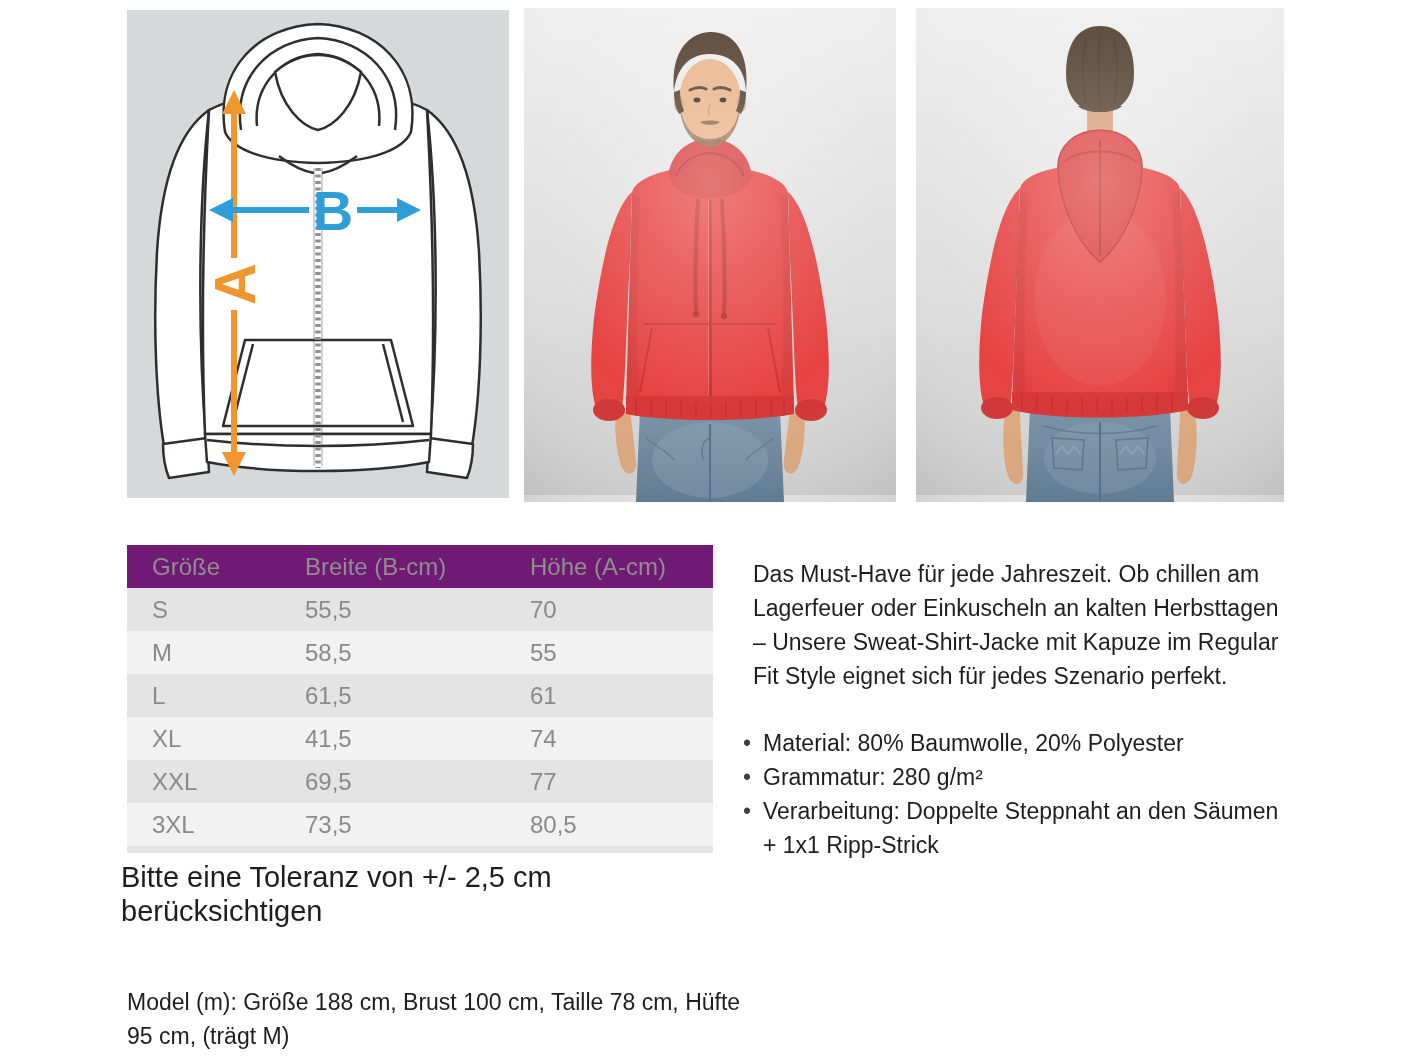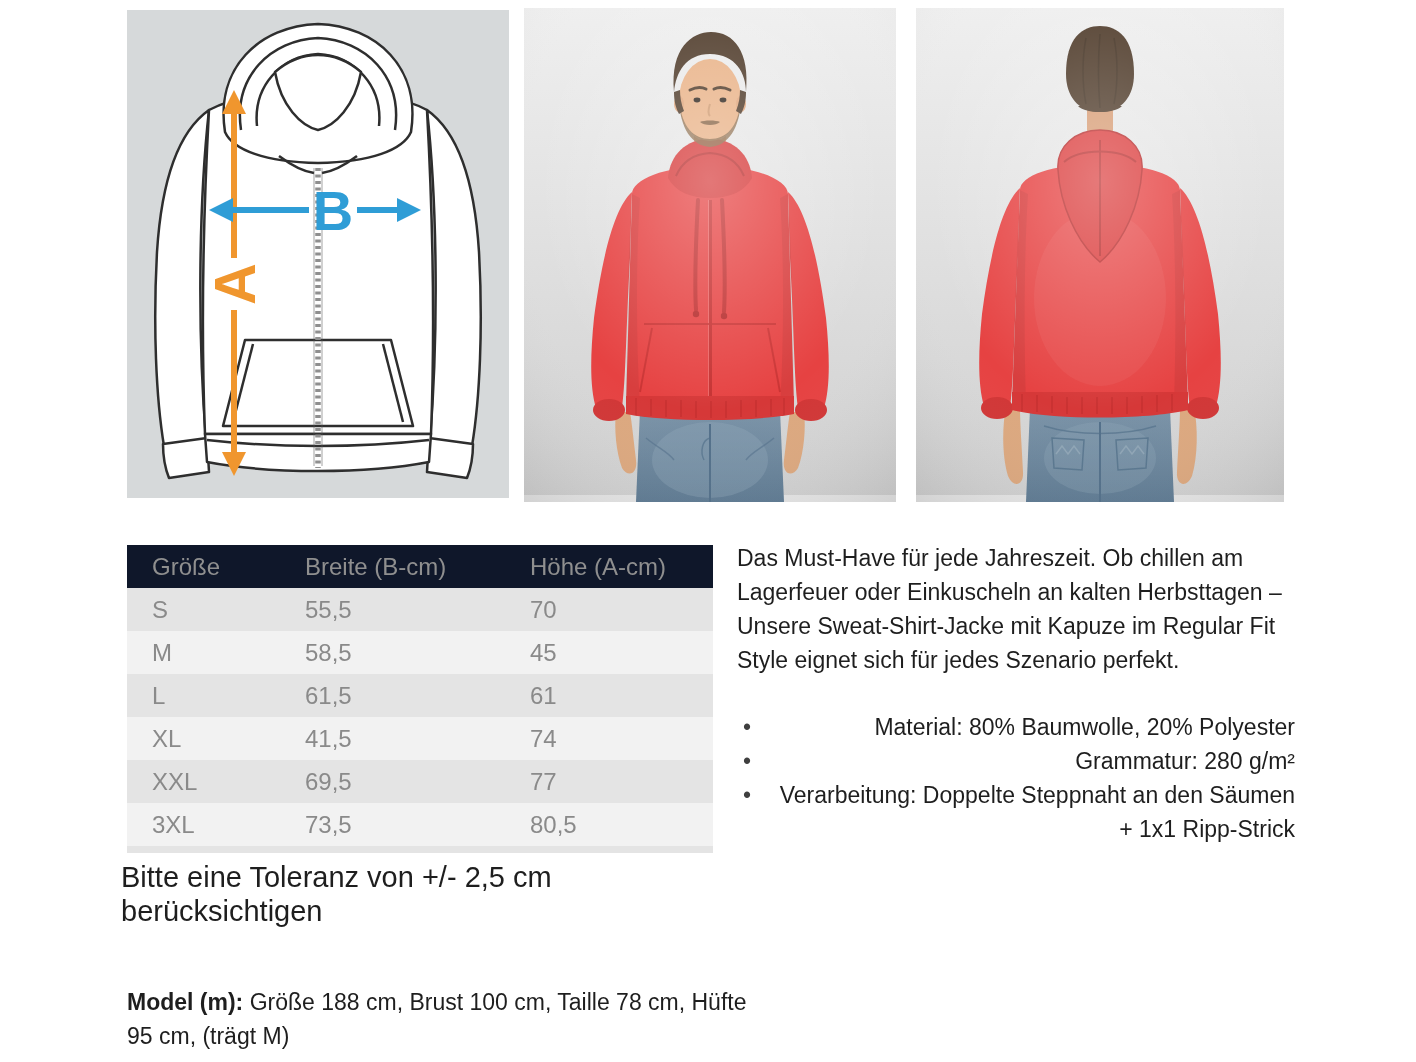--- a/index.html
+++ b/index.html
@@ -12,33 +12,33 @@
   .diagram-panel{left:127px;top:10px;width:382px;height:488px;}
   .photo-front{left:524px;width:372px;height:494px;}
   .photo-back{left:916px;width:368px;height:494px;}
 
   
   .size-table{position:absolute;left:127px;top:545px;width:586px;border-collapse:collapse;table-layout:fixed;border-bottom:7px solid #e4e4e4;}
   .size-table col.c1{width:153px;}
   .size-table col.c2{width:225px;}
   .size-table col.c3{width:208px;}
   .size-table th,.size-table td{height:43px;padding:0 0 0 25px;text-align:left;vertical-align:middle;font-weight:400;font-size:24px;}
-  .size-table thead th{background:#0f172a;color:#8f8f8f;}
+  .size-table thead th{background:#701a75;color:#8f8f8f;}
   .size-table tbody td{color:#8a8a8a;}
   .size-table tbody tr:nth-child(odd) td{background:#e4e4e4;}
   .size-table tbody tr:nth-child(even) td{background:#f2f2f2;}
 
   .tolerance{position:absolute;left:121px;top:860px;width:600px;font-size:29px;line-height:34px;color:#1e1e1e;}
   .model-info{position:absolute;left:127px;top:985px;width:620px;font-size:23px;line-height:34px;color:#1e1e1e;}
-  .model-info b{font-weight:700;text-align:center;}
+  .model-info b{font-weight:400;text-align:center;}
 
   
   .description{position:absolute;left:737px;top:541px;width:558px;}
-  .description p{margin:0;font-size:23px;line-height:34px;color:#1e1e1e;}
-  .feature-list{margin:33px 0 0 0;padding:0;list-style:none;text-align:right;}
+  .description p{margin:16px;font-size:23px;line-height:34px;color:#1e1e1e;}
+  .feature-list{margin:33px 0 0 0;padding:0;list-style:none;}
   .feature-list li{position:relative;padding-left:26px;font-size:23px;line-height:34px;color:#1e1e1e;}
   .feature-list li::before{content:"\2022";position:absolute;left:6px;top:0;color:#3f3f3f;}
 </style>
 </head>
 <body>
 
 <div class="page">
 
   <div class="panel diagram-panel">
     <svg width="382" height="488" viewBox="0 0 382 488">
@@ -255,21 +255,21 @@
     </thead>
     <tbody>
       <tr>
         <td>S</td>
         <td>55,5</td>
         <td>70</td>
       </tr>
       <tr>
         <td>M</td>
         <td>58,5</td>
-        <td>45</td>
+        <td>55</td>
       </tr>
       <tr>
         <td>L</td>
         <td>61,5</td>
         <td>61</td>
       </tr>
       <tr>
         <td>XL</td>
         <td>41,5</td>
         <td>74</td>

